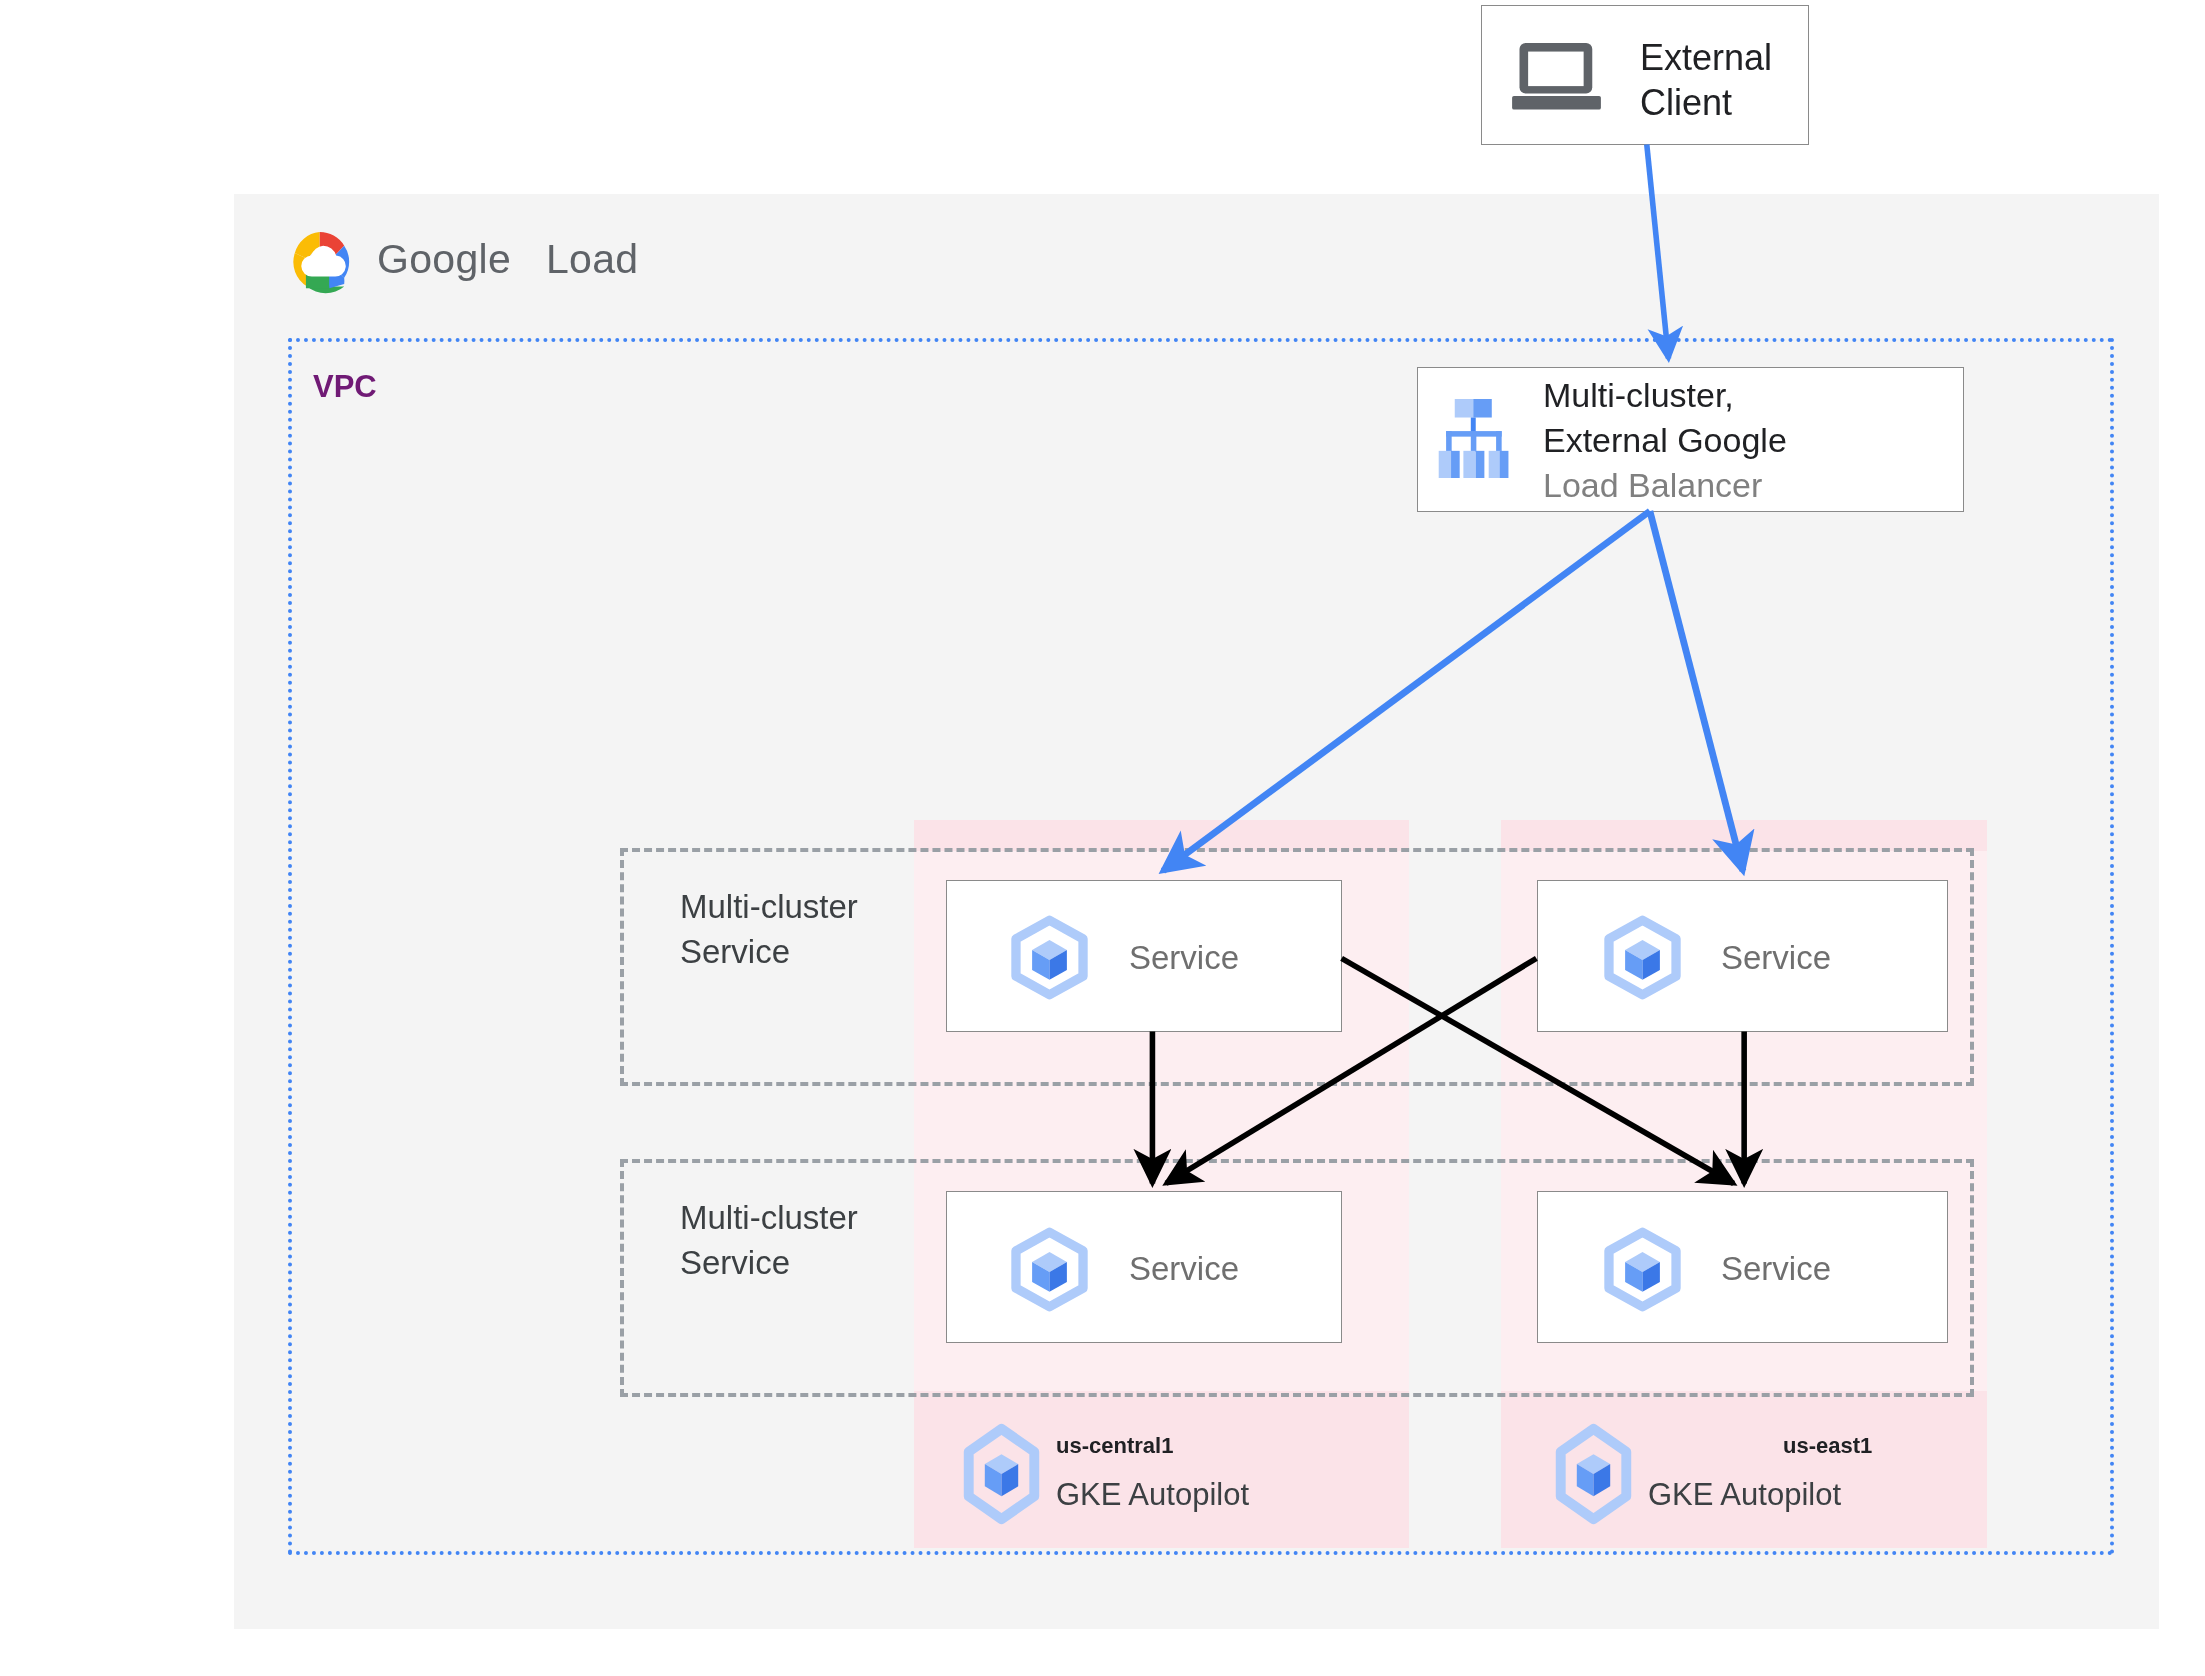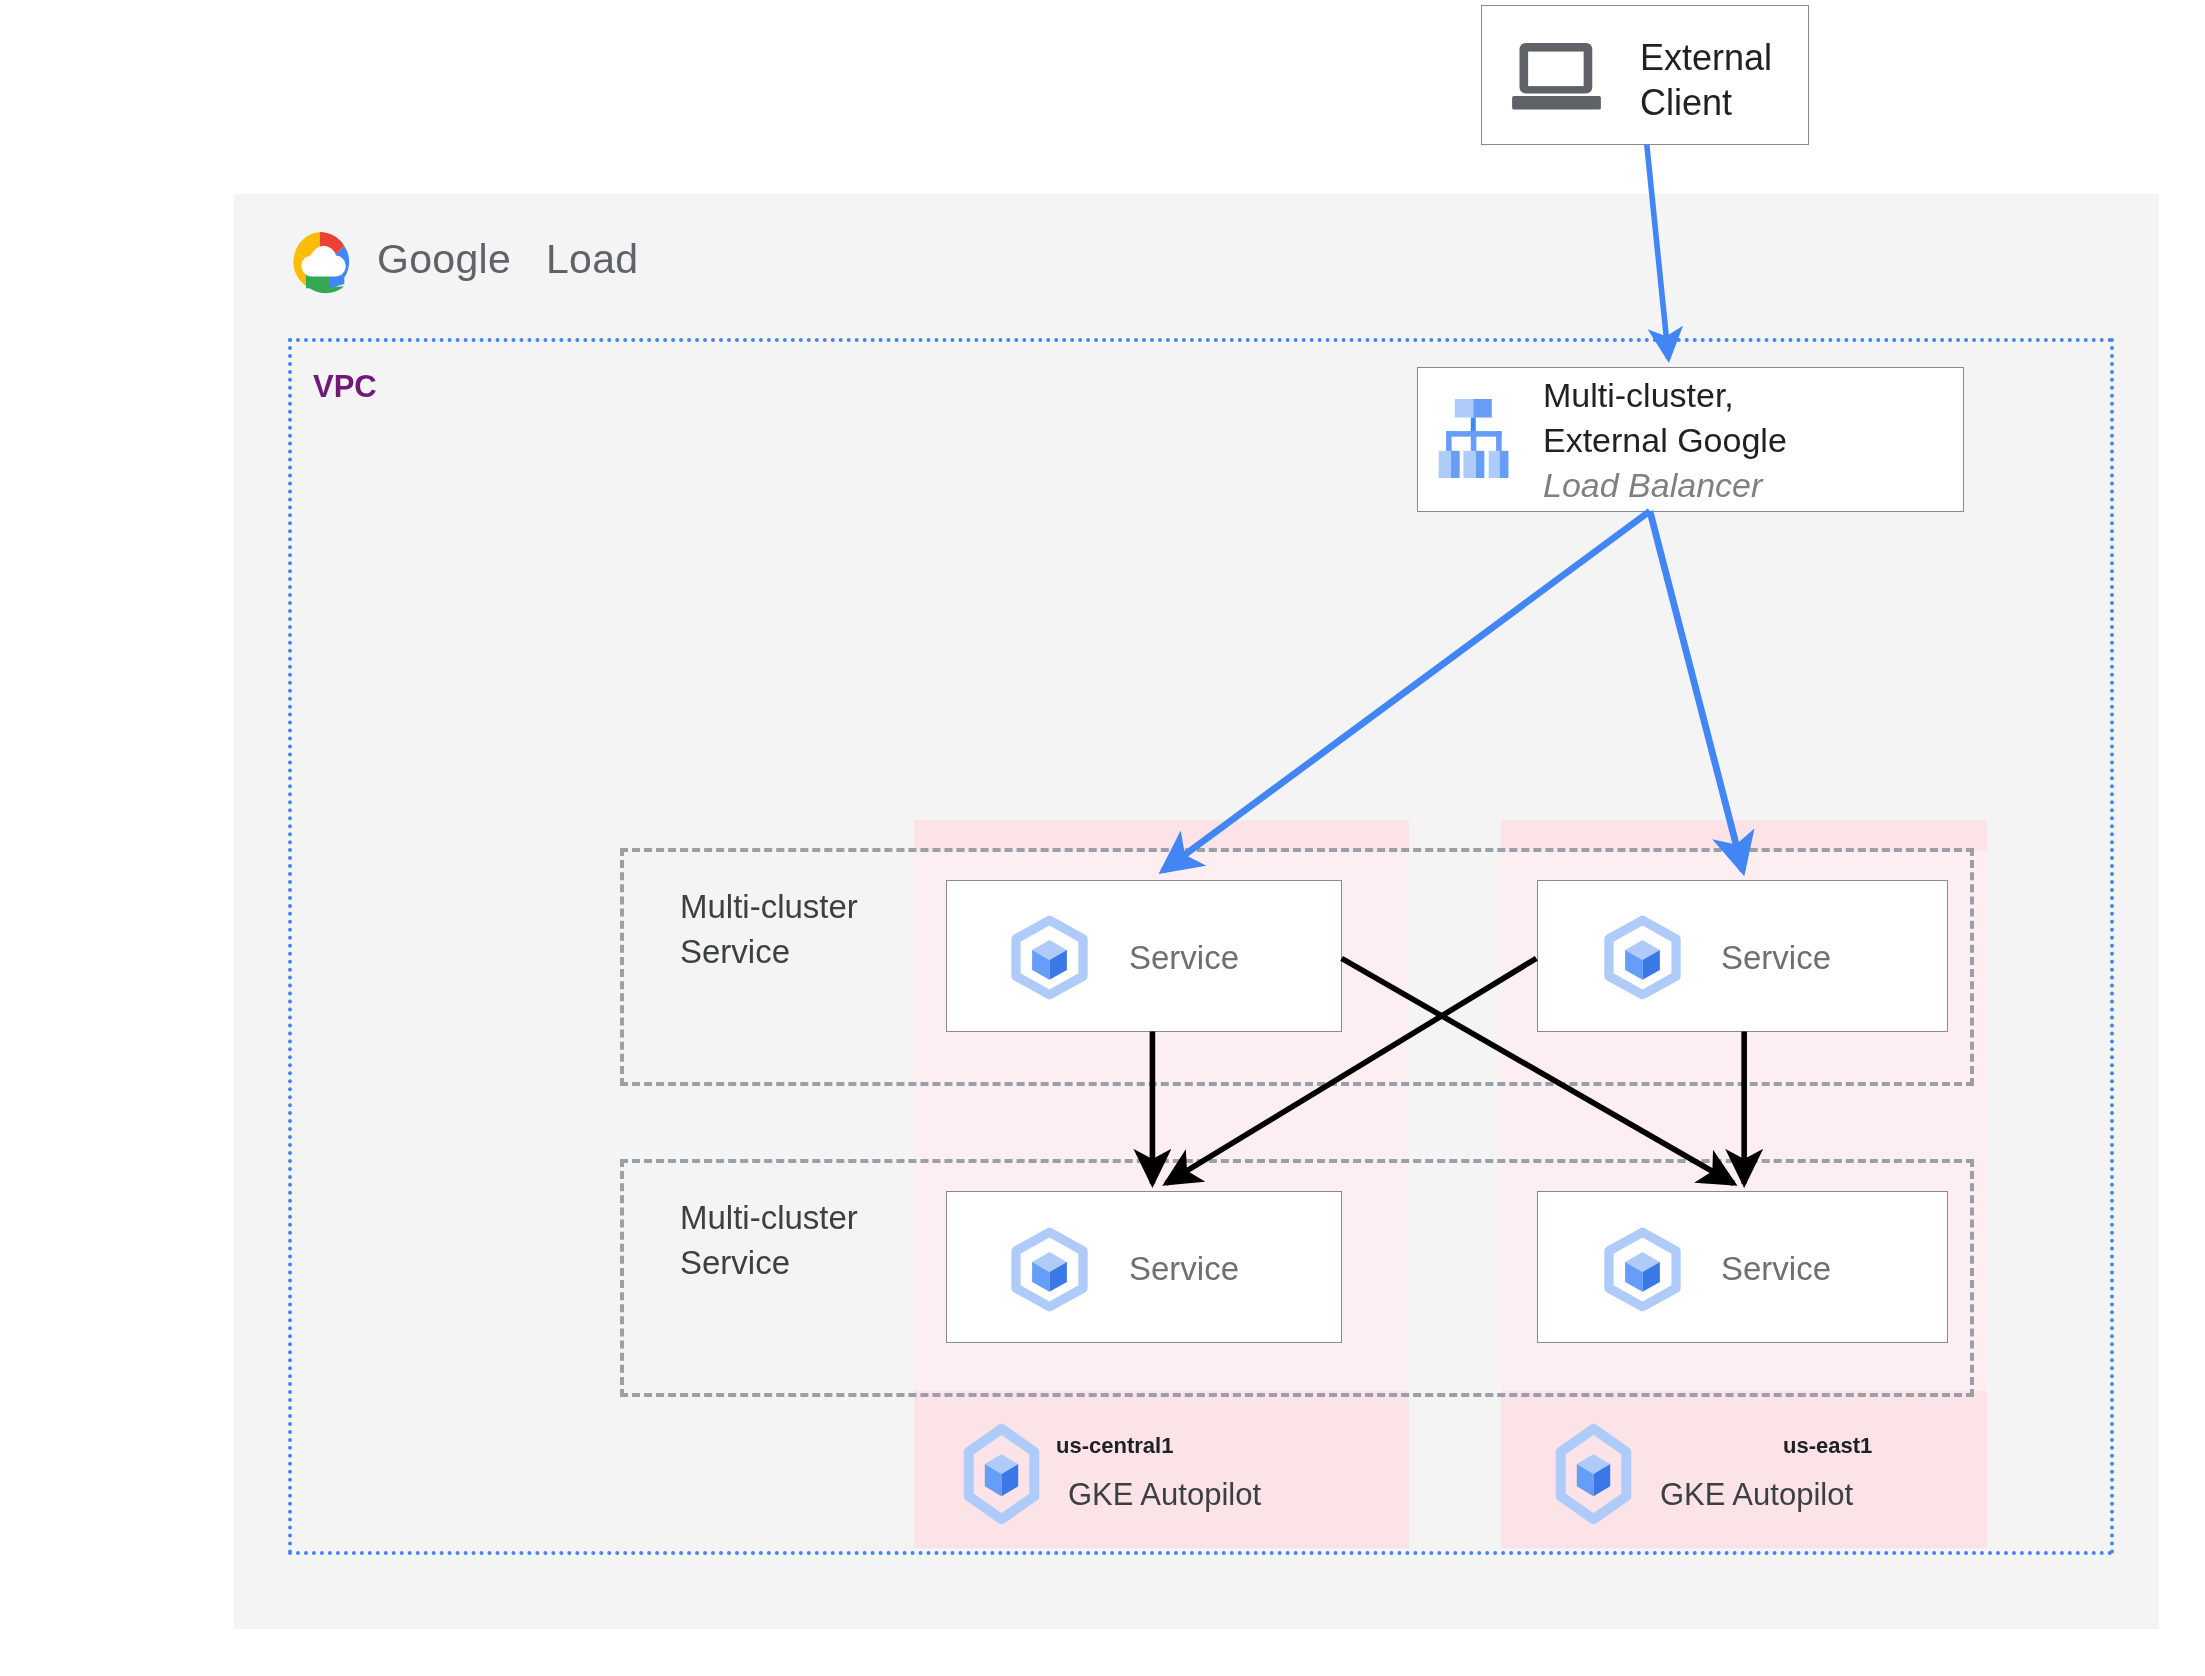--- a/index.html
+++ b/index.html
@@ -86,21 +86,20 @@
     color: #6f6f6f;
   }
   .cluster-name {
     font-size: 22px;
     font-weight: bold;
     color: #202124;
   }
   .cluster-sub {
     font-size: 31px;
     color: #3c4043;
-    margin-left: 12px;
   }
 
   .icon-wrap { position: absolute; }
   svg { display: block; overflow: visible; }
 
   #arrows {
     position: absolute;
     left: 0; top: 0;
     width: 2205px; height: 1676px;
     pointer-events: none;
@@ -160,21 +159,21 @@
       <rect x="1" y="84" width="20" height="44" fill="#aecbfa"></rect>
       <rect x="21" y="84" width="14" height="44" fill="#669df6"></rect>
       <rect x="41" y="84" width="20" height="44" fill="#aecbfa"></rect>
       <rect x="61" y="84" width="14" height="44" fill="#669df6"></rect>
       <rect x="82" y="84" width="20" height="44" fill="#aecbfa"></rect>
       <rect x="100" y="84" width="14" height="44" fill="#669df6"></rect>
     </svg>
   </div>
   <div class="t lb-title" style="left:1543px; top:375px;">Multi-cluster,</div>
   <div class="t lb-title" style="left:1543px; top:420px;">External Google</div>
-  <div class="t lb-sub" style="left:1543px; top:465px;font-style:italic;">Load Balancer</div>
+  <div class="t lb-sub" style="left:1543px; top:465px;">Load Balancer</div>
 
   <div class="pink-col" style="left:914px; top:820px; width:495px; height:31px;"></div>
   <div class="pink-col-light" style="left:914px; top:851px; width:495px; height:697px;"></div>
   <div class="pink-col" style="left:914px; top:1391px; width:495px; height:157px;"></div>
 
   <div class="pink-col" style="left:1501px; top:820px; width:486px; height:31px;"></div>
   <div class="pink-col-light" style="left:1501px; top:851px; width:486px; height:697px;"></div>
   <div class="pink-col" style="left:1501px; top:1391px; width:486px; height:157px;"></div>
 
   <div class="dashed-group" style="left:620px; top:848px; width:1354px; height:238px;"></div>

